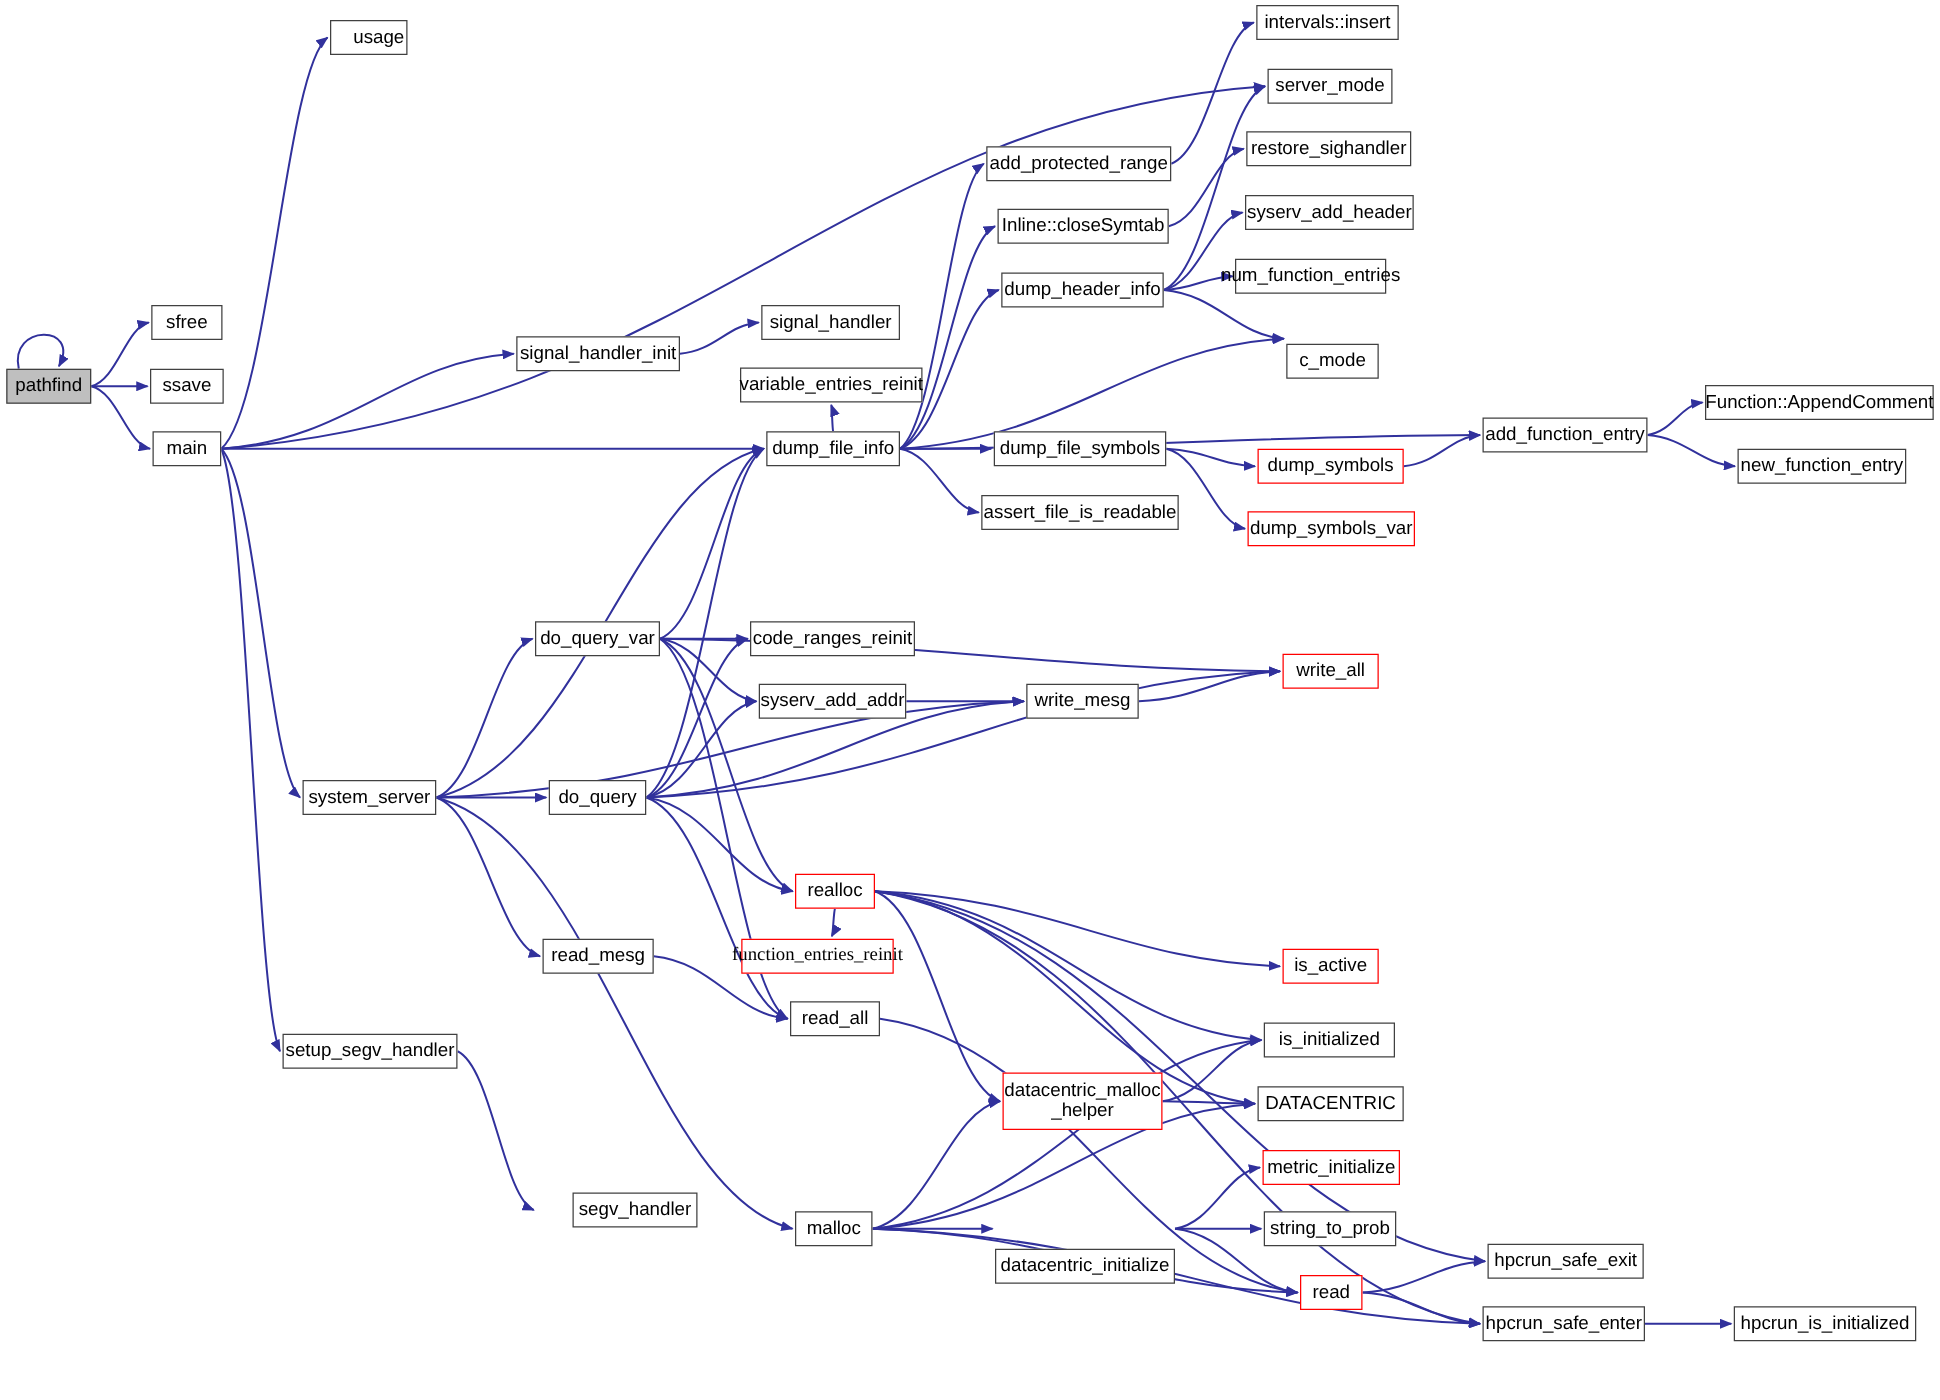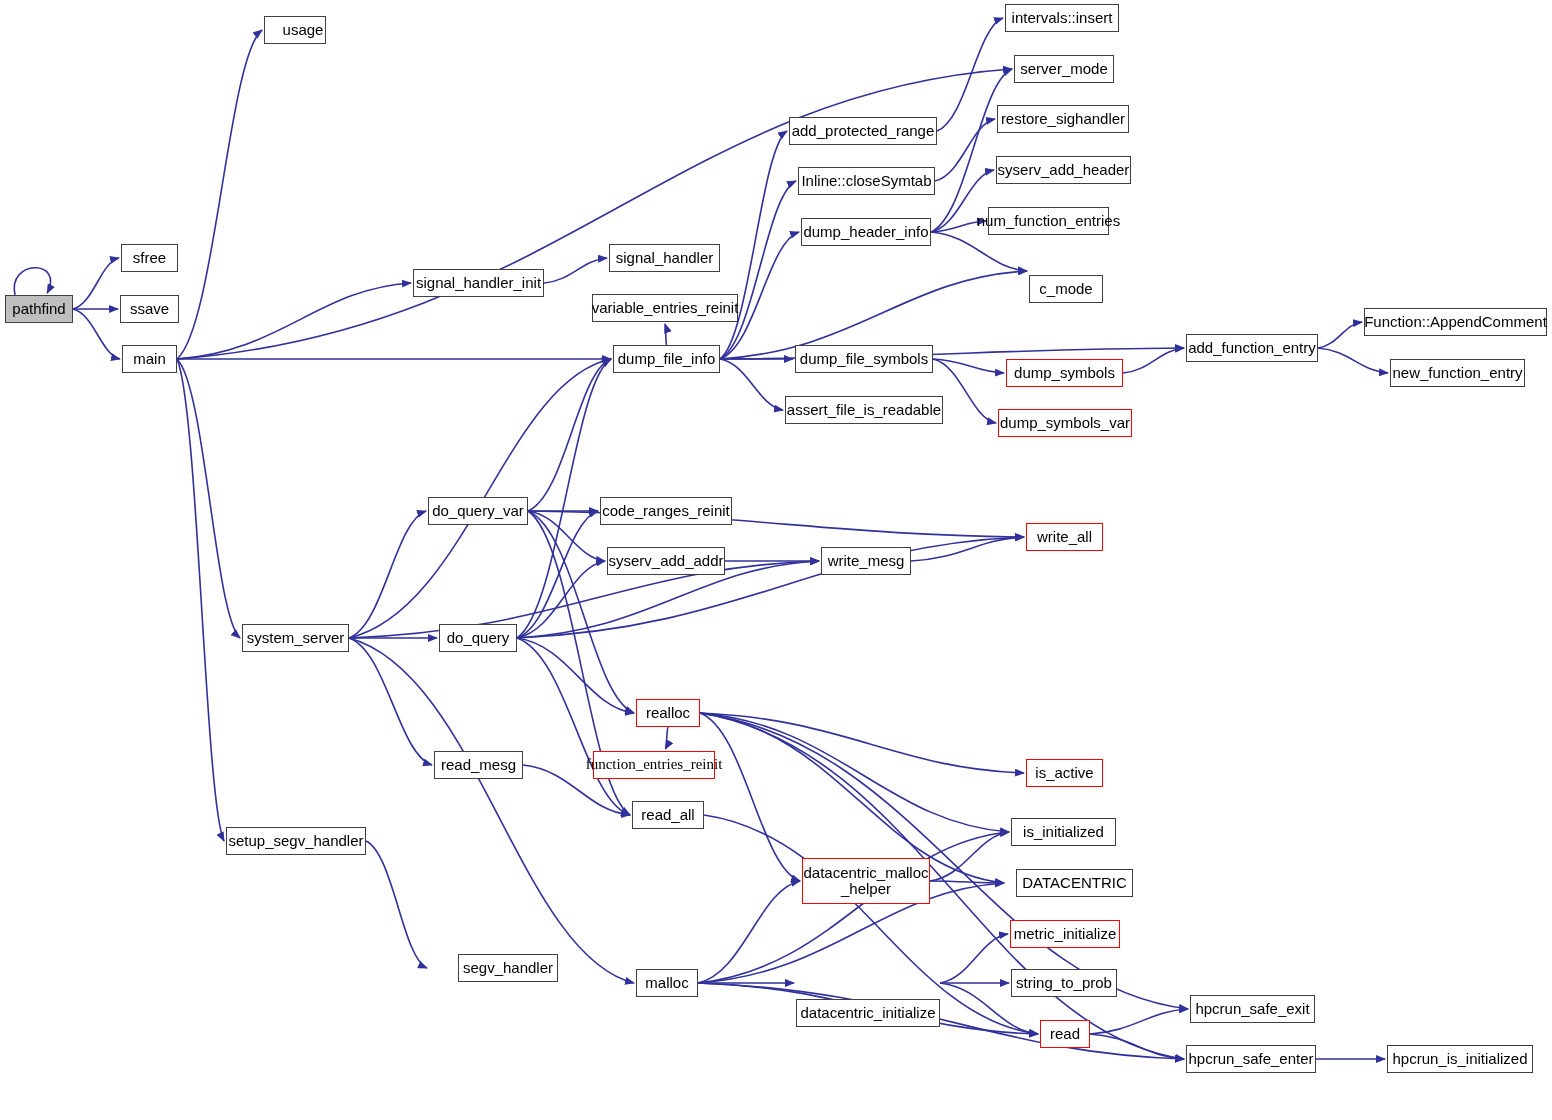--- a/index.html
+++ b/index.html
@@ -168,21 +168,21 @@
       <div class="node" style="left: 242px; top: 624px; width: 107px; height: 28px;">system_server</div>
       <div class="node" style="left: 439px; top: 624px; width: 78px; height: 28px;">do_query</div>
       <div class="node red" style="left: 636px; top: 699px; width: 64px; height: 28px;">realloc</div>
       <div class="node" style="left: 434px; top: 751px; width: 89px; height: 28px;">read_mesg</div>
       <div class="node red" style="left: 593px; top: 751px; width: 122px; height: 28px; font-family: Liberation Serif, serif;">function_entries_reinit</div>
       <div class="node" style="left: 632px; top: 801px; width: 72px; height: 28px;">read_all</div>
       <div class="node red" style="left: 1026px; top: 759px; width: 77px; height: 28px;">is_active</div>
       <div class="node" style="left: 1011px; top: 818px; width: 105px; height: 28px;">is_initialized</div>
       <div class="node red" style="left: 802px; top: 858px; width: 128px; height: 46px;">datacentric_malloc
 _helper</div>
-      <div class="node" style="left: 1006px; top: 869px; width: 117px; height: 28px; margin-left: 10px;">DATACENTRIC</div>
+      <div class="node" style="left: 1006px; top: 869px; width: 117px; height: 28px;">DATACENTRIC</div>
       <div class="node red" style="left: 1010px; top: 920px; width: 110px; height: 28px;">metric_initialize</div>
       <div class="node" style="left: 226px; top: 827px; width: 140px; height: 28px;">setup_segv_handler</div>
       <div class="node" style="left: 429px; top: 954px; width: 100px; height: 28px; margin-left: 29px;">segv_handler</div>
       <div class="node" style="left: 636px; top: 969px; width: 62px; height: 28px;">malloc</div>
       <div class="node" style="left: 796px; top: 969px; width: 144px; height: 28px; margin-top: 30px;">datacentric_initialize</div>
       <div class="node" style="left: 1011px; top: 969px; width: 106px; height: 28px;">string_to_prob</div>
       <div class="node red" style="left: 1040px; top: 1020px; width: 50px; height: 28px;">read</div>
       <div class="node" style="left: 1190px; top: 995px; width: 125px; height: 28px;">hpcrun_safe_exit</div>
       <div class="node" style="left: 1186px; top: 1045px; width: 130px; height: 28px;">hpcrun_safe_enter</div>
       <div class="node" style="left: 1387px; top: 1045px; width: 146px; height: 28px;">hpcrun_is_initialized</div>

